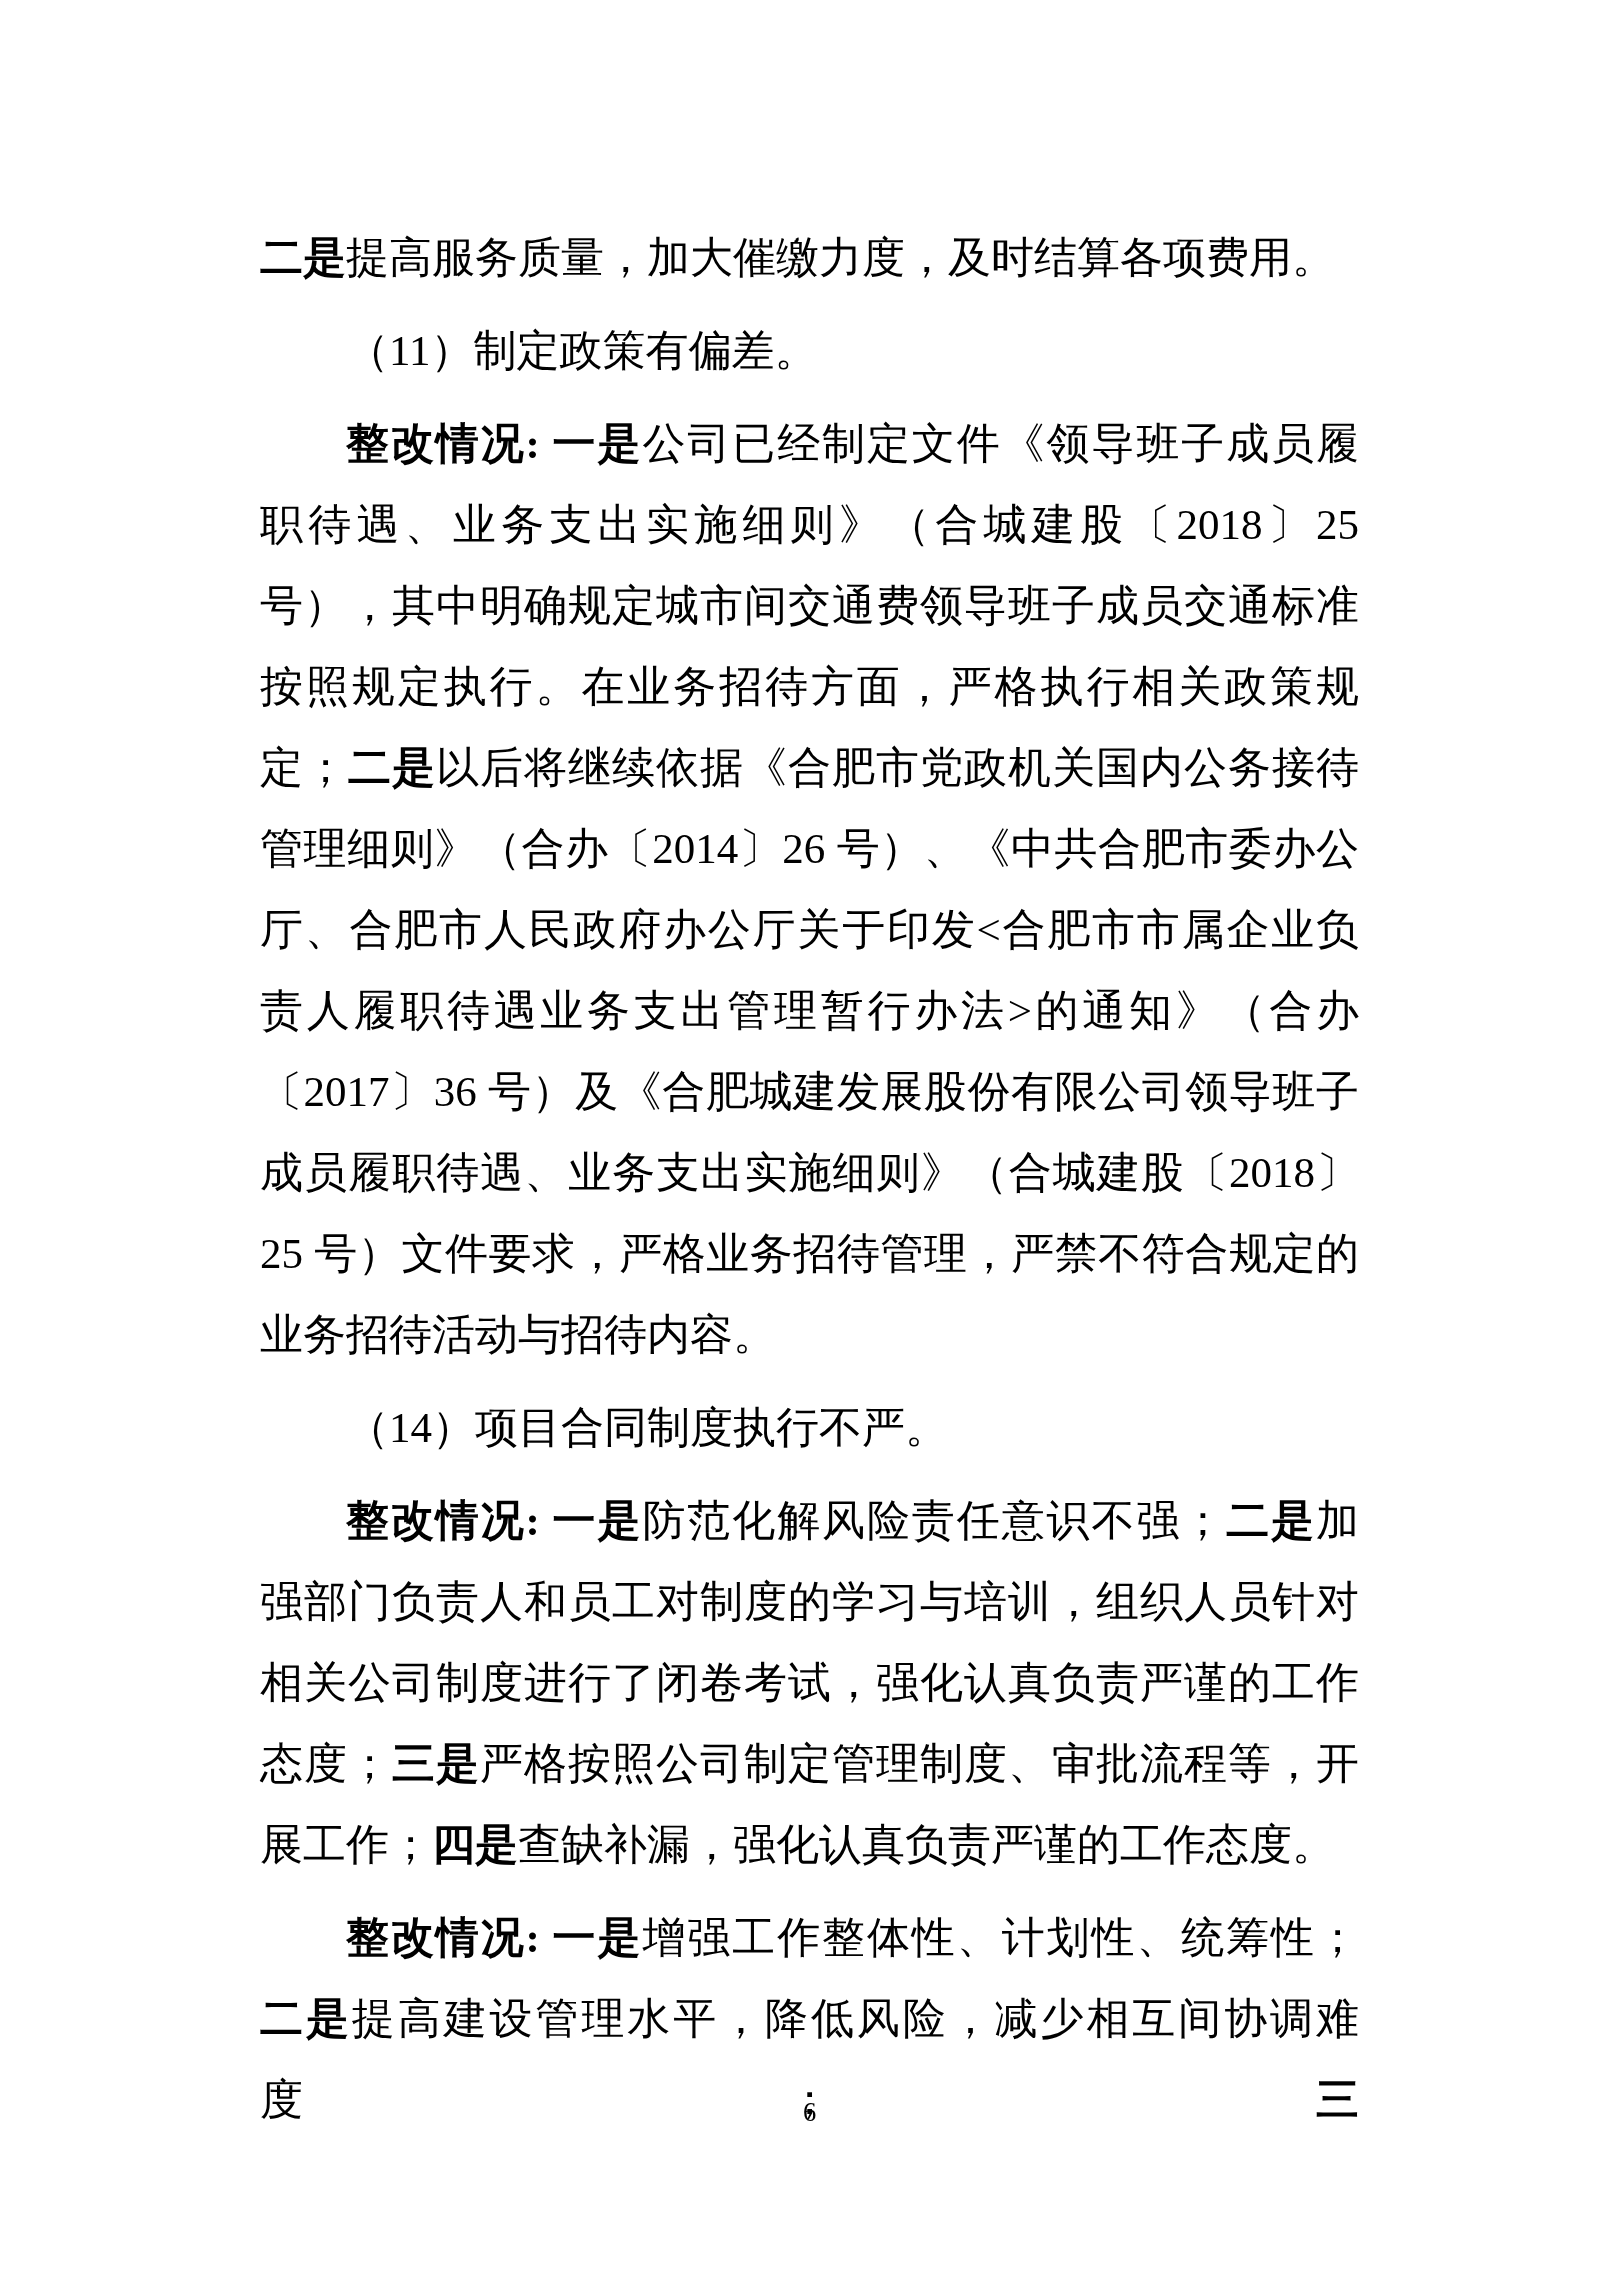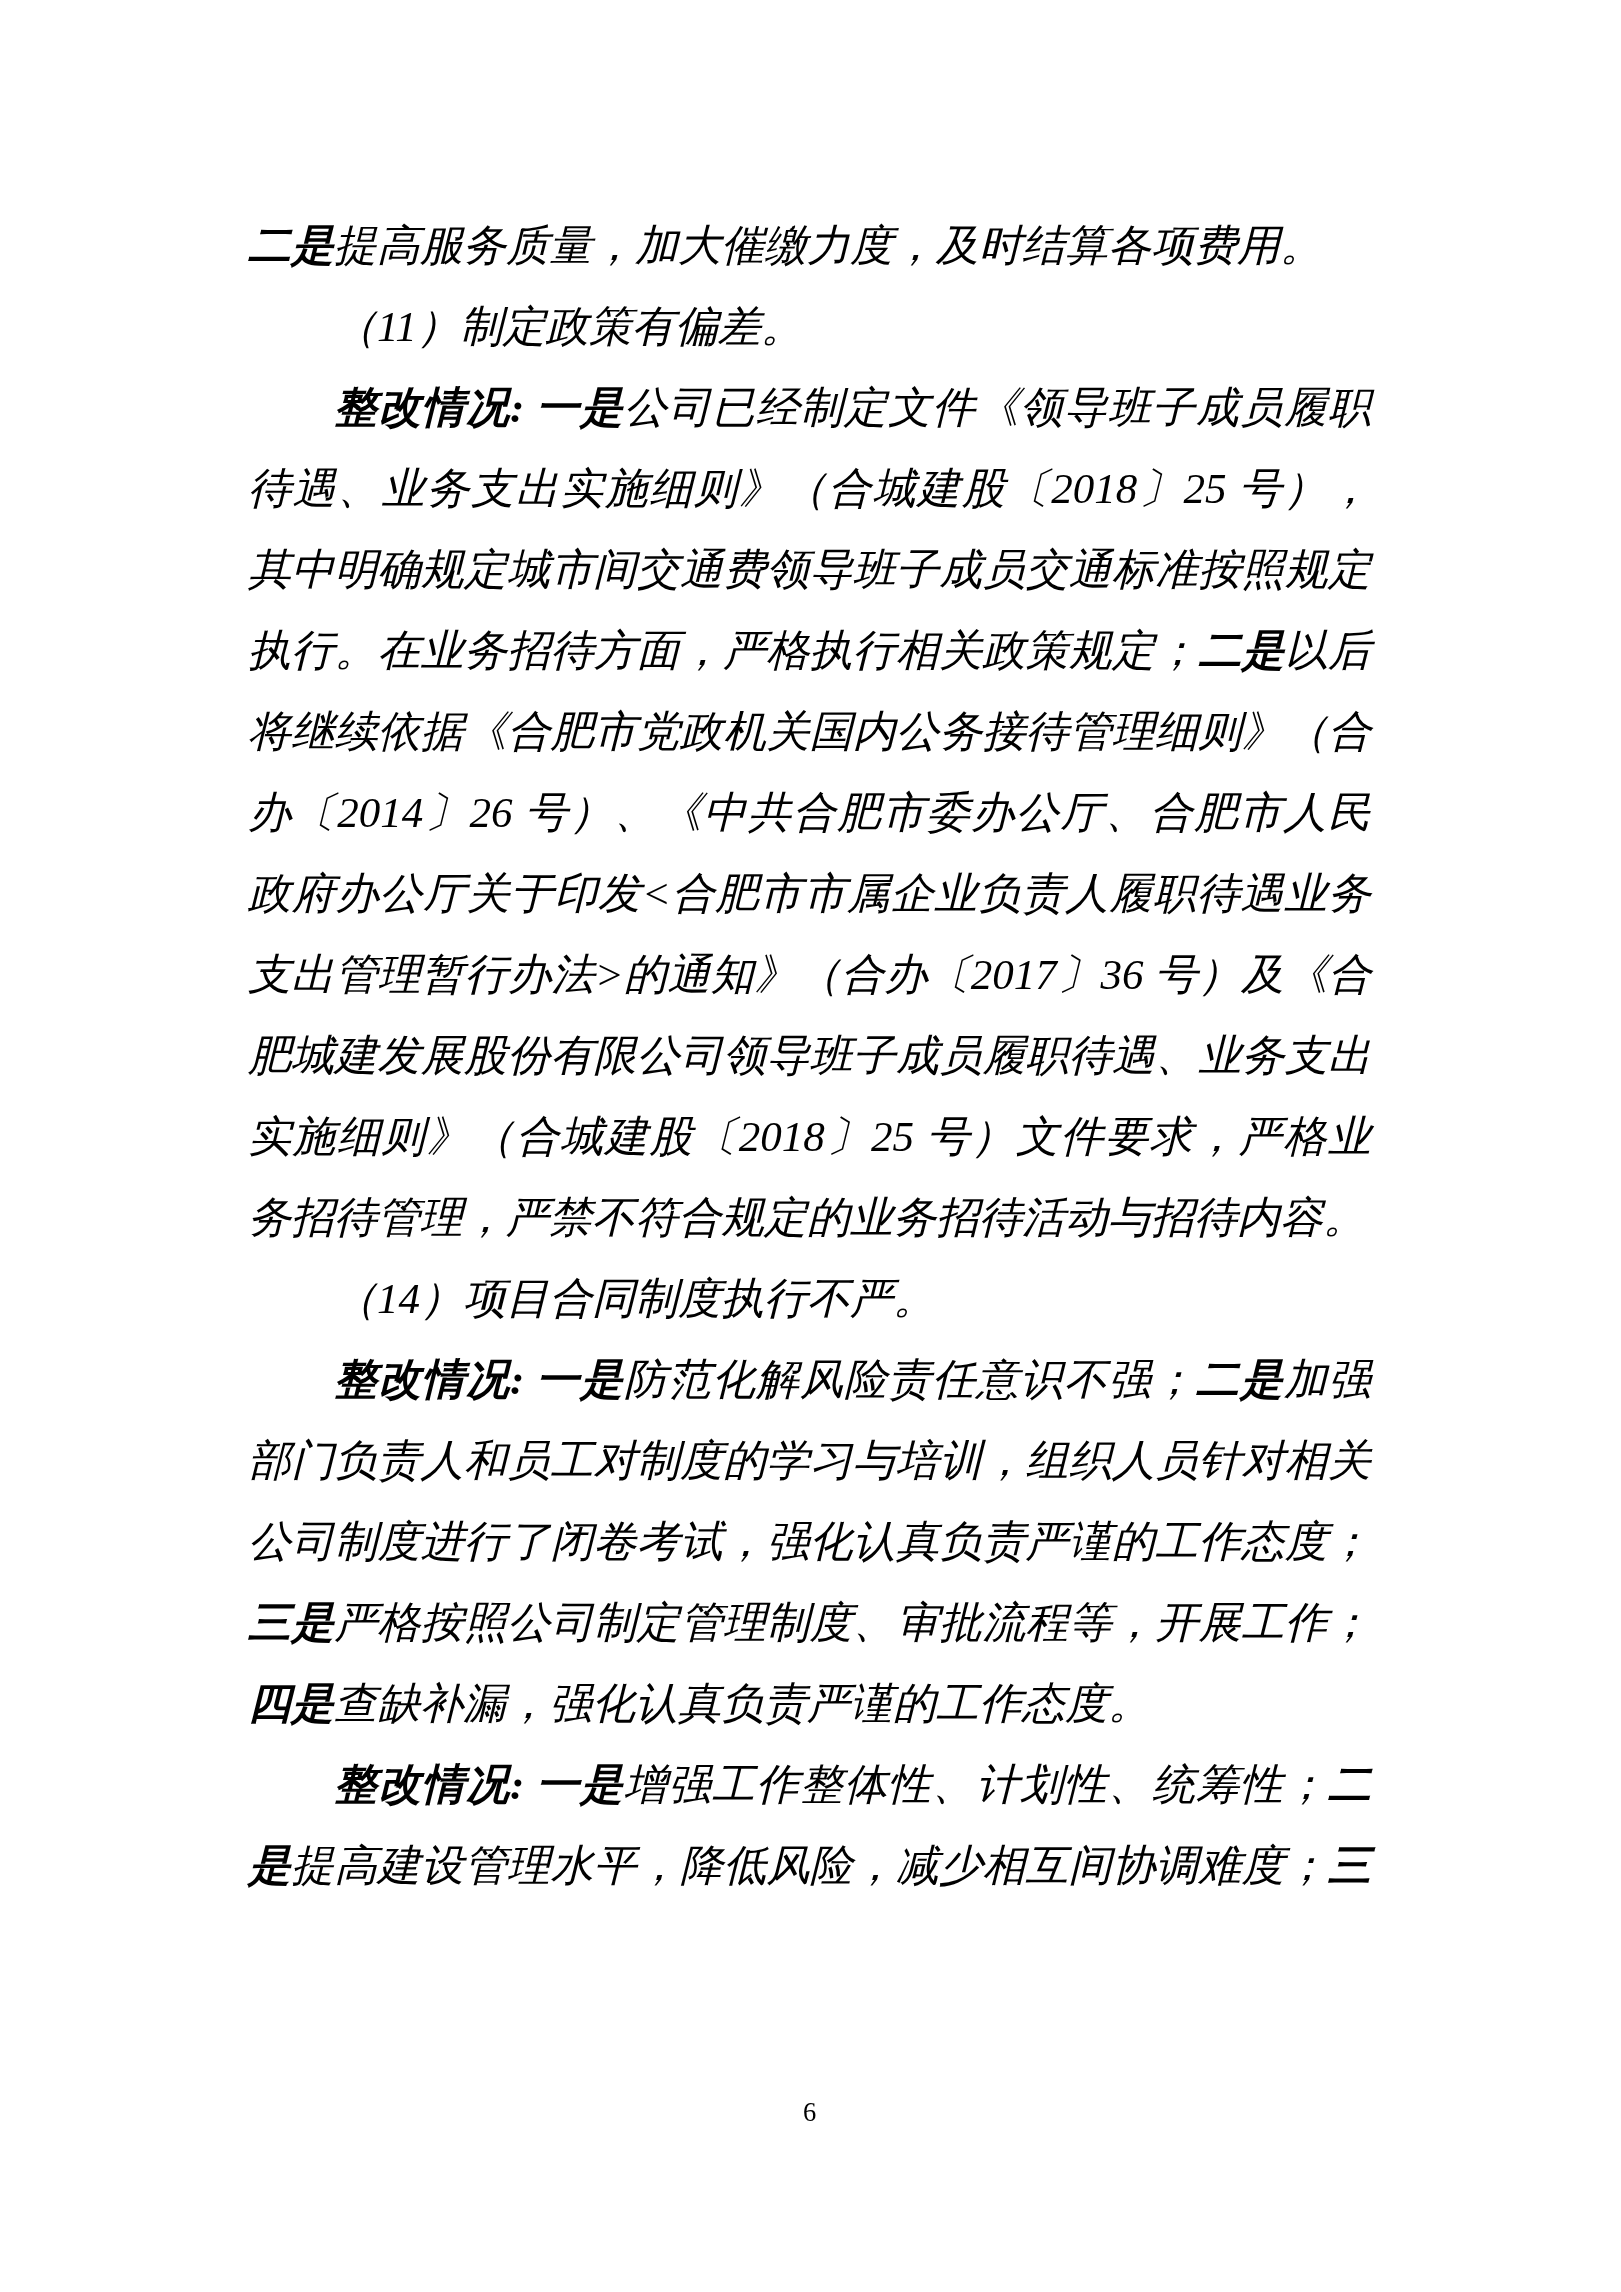--- a/index.html
+++ b/index.html
@@ -15,27 +15,26 @@
     overflow: hidden;
     font-family: "Liberation Serif", "DejaVu Serif", serif;
   }
   .text-block {
     position: absolute;
     left: 248px;
     top: 205px;
     width: 1123px;
   }
   .text-block p {
-    margin: 0;
+    margin: 12px;
     padding: 0;
     font-size: 43px;
     line-height: 81px;
     text-align: justify;
     letter-spacing: 0;
-    font-style: italic;
   }
   .text-block p.indent {
     text-indent: 86px;
   }
   
   .text-block p.cont {
     text-align-last: justify;
   }
   .b {
     font-weight: bold;

